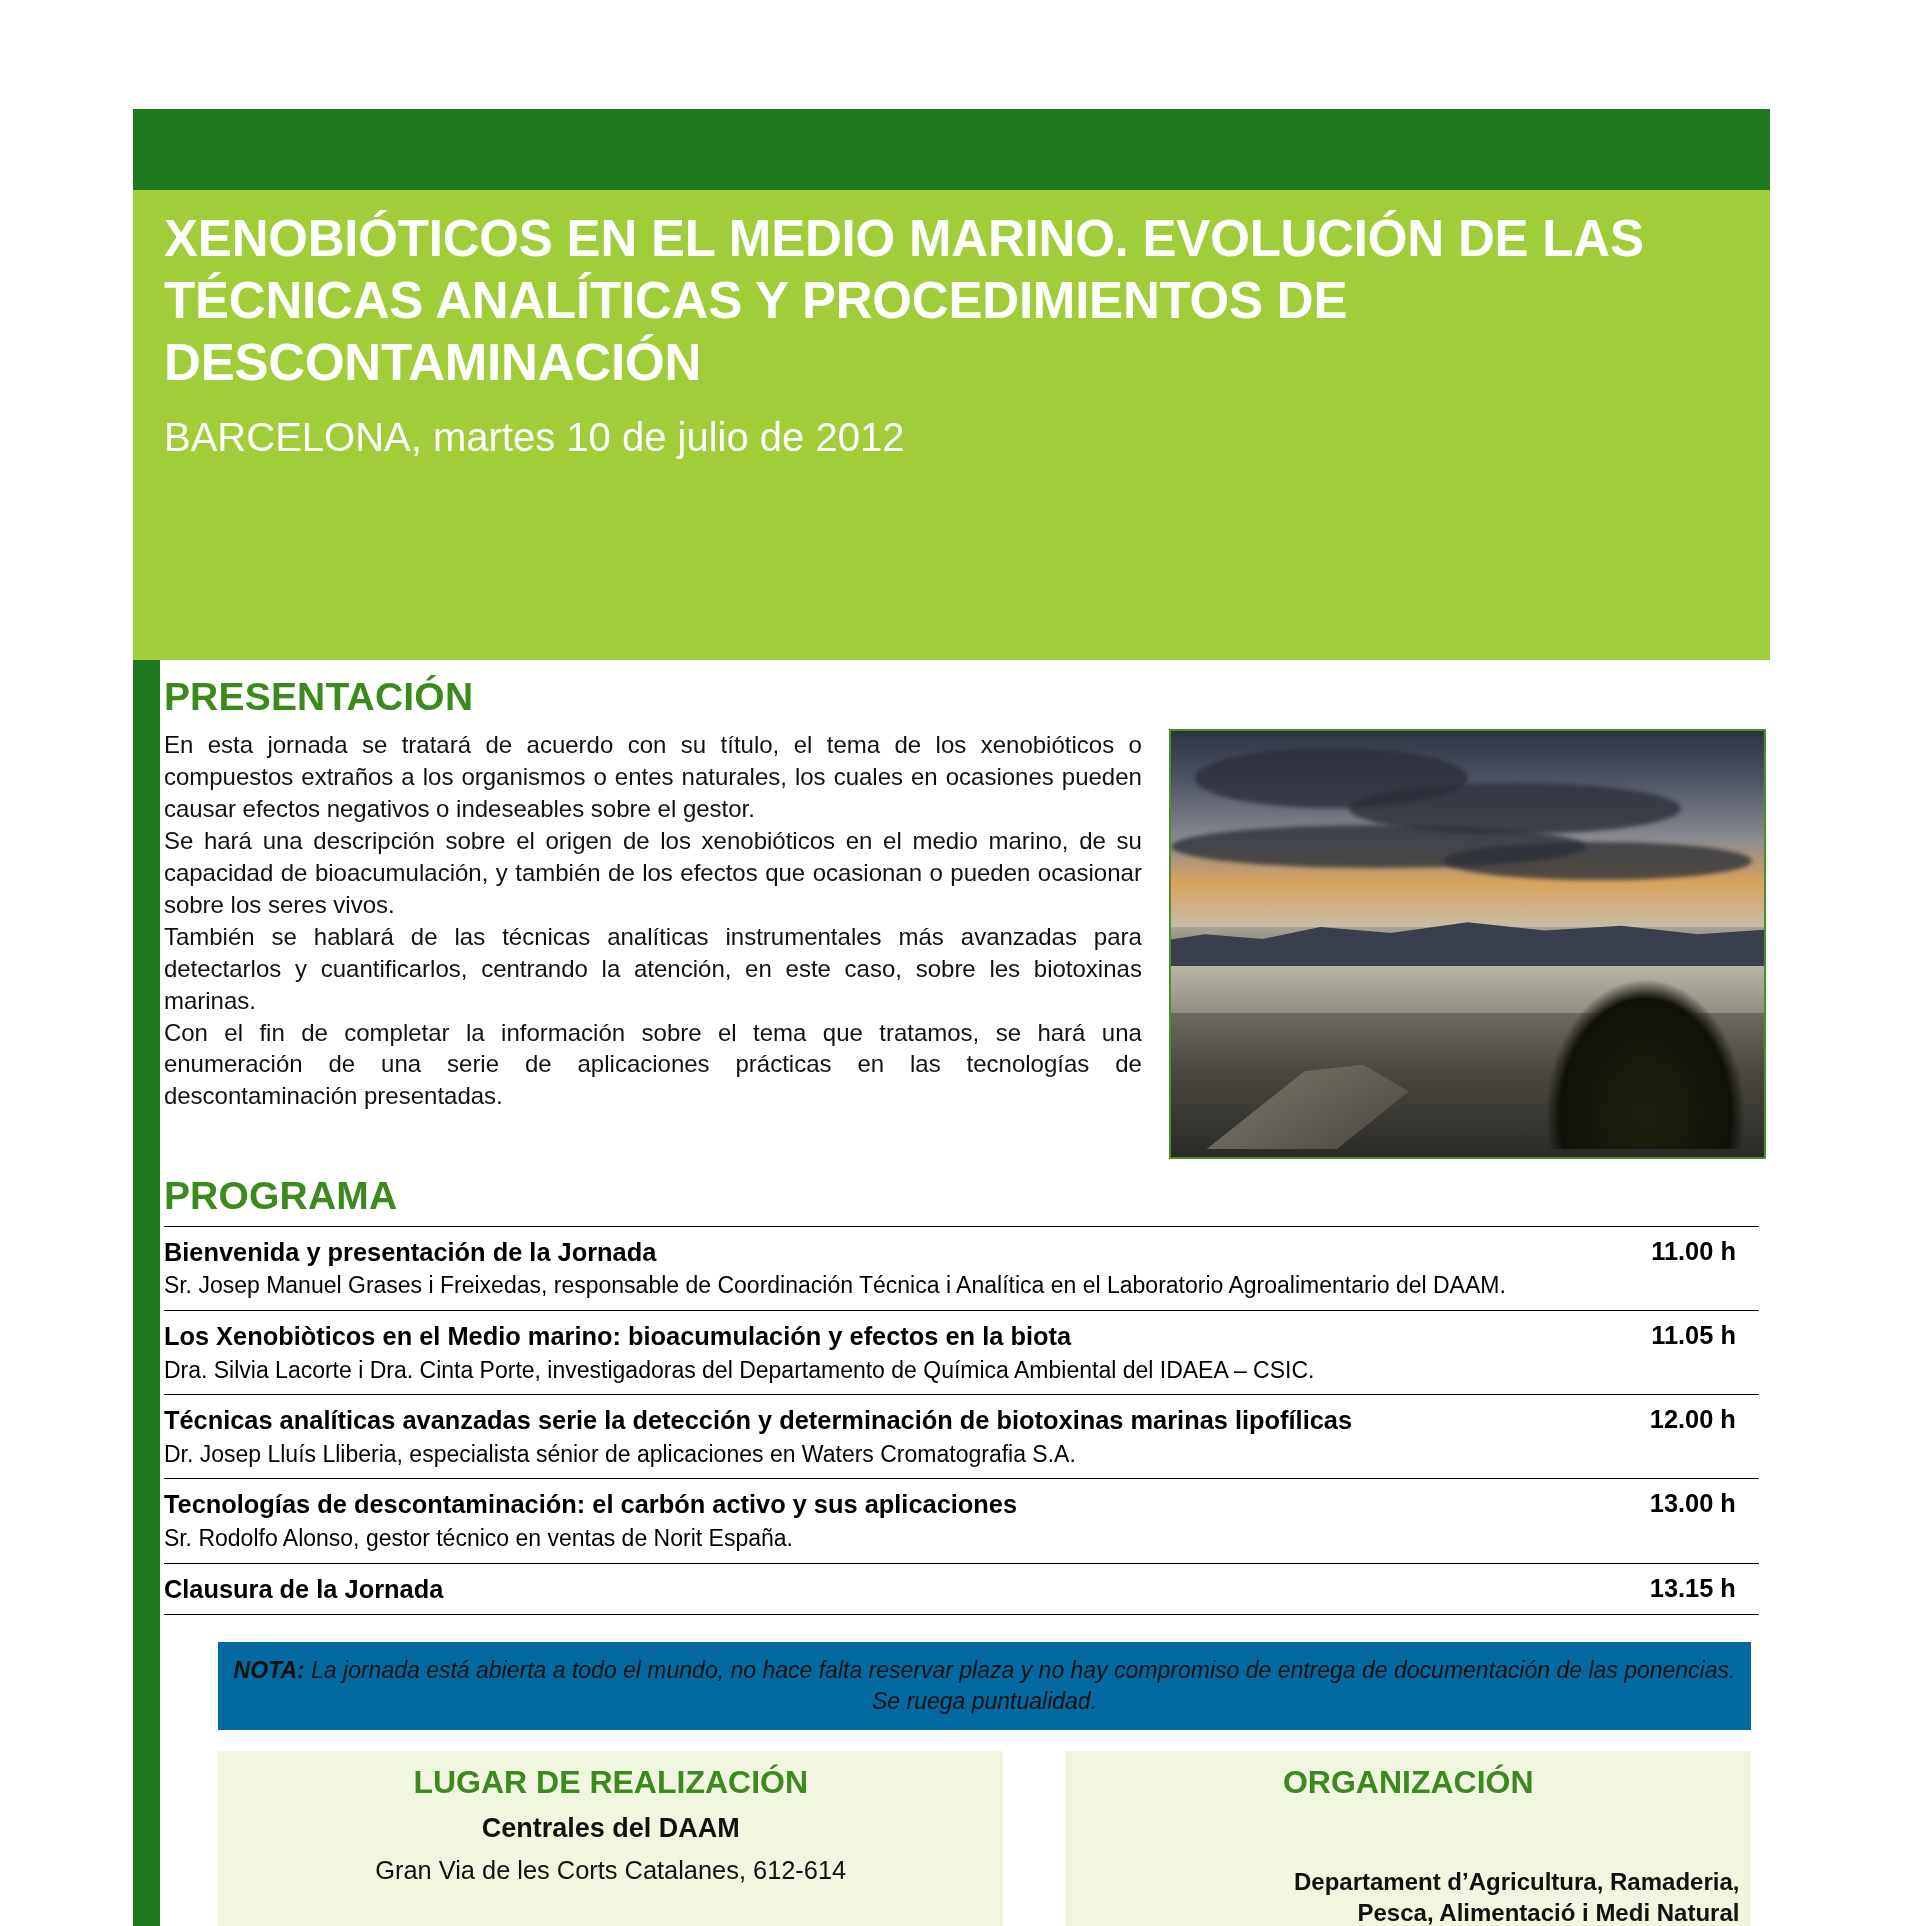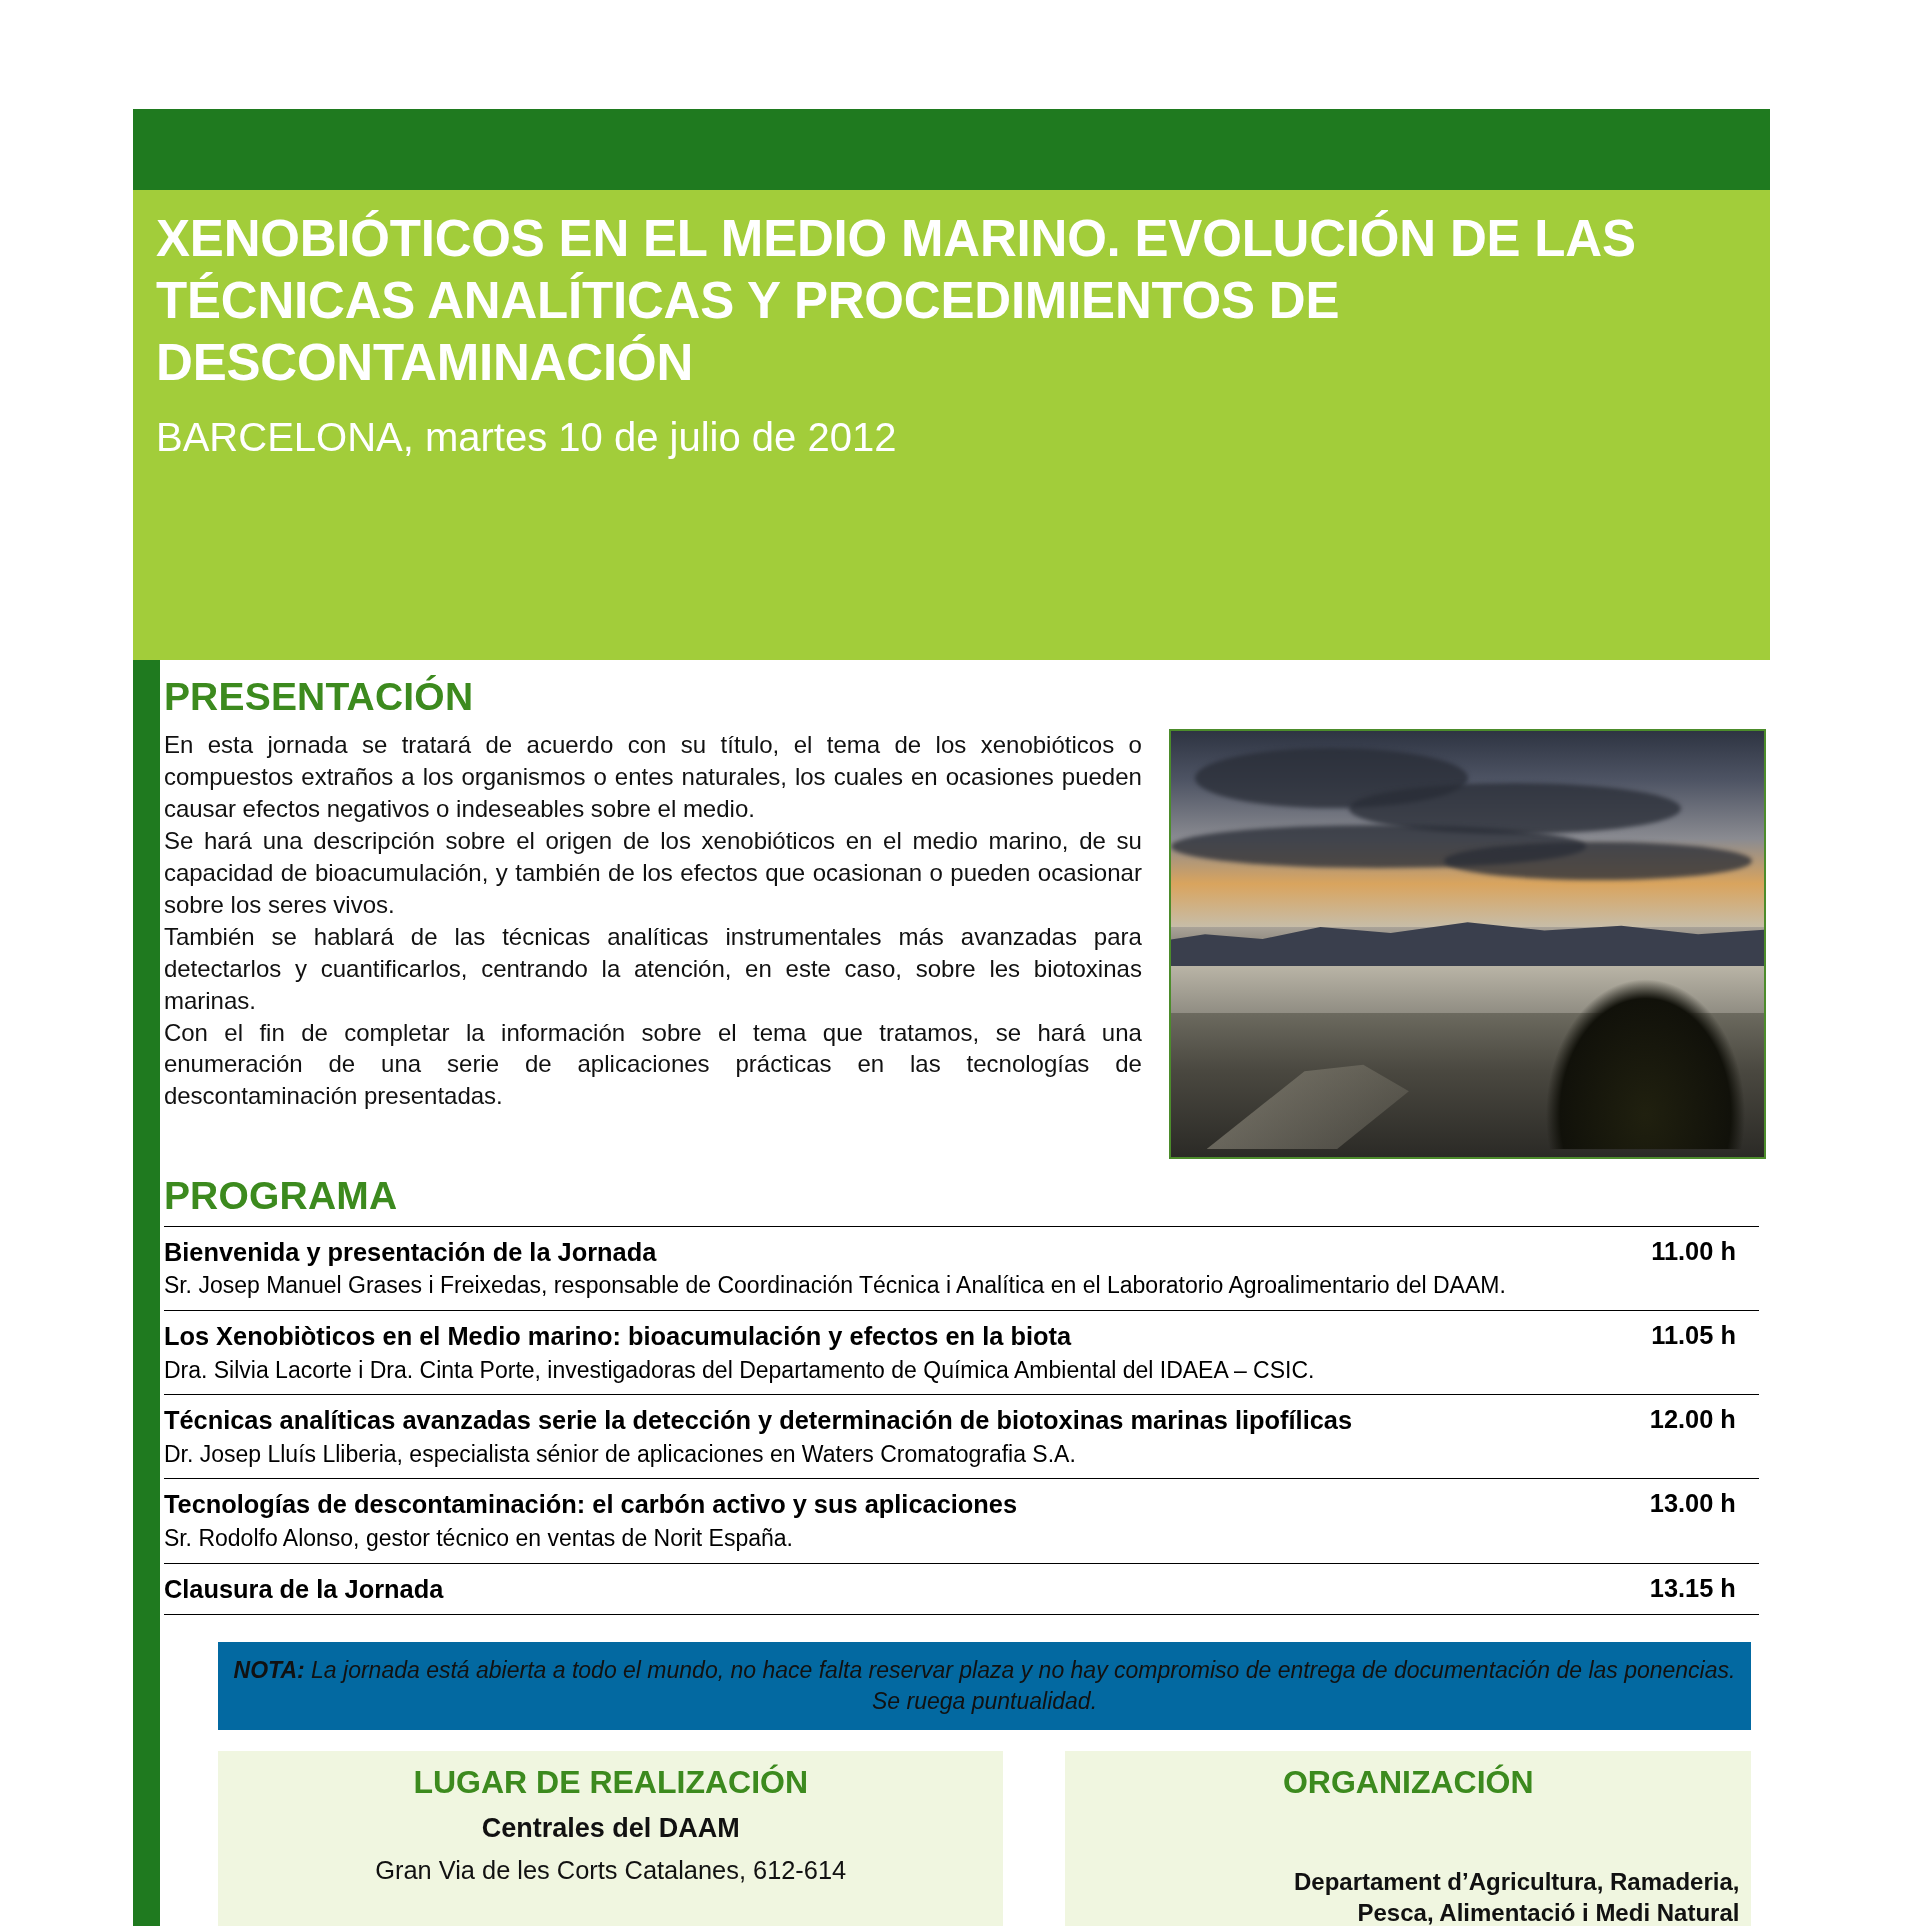--- a/index.html
+++ b/index.html
@@ -43,21 +43,21 @@
   .header-block {
     position: absolute;
     left: 133px;
     top: 190px;
     width: 1637px;
     height: 470px;
     background: #a2cd3a;
   }
   .header-inner {
     position: absolute;
-    left: 156px;
+    left: 164px;
     top: 208px;
     width: 1576px;
   }
   .hdr-title {
     color: #ffffff;
     font-size: 51px;
     font-weight: bold;
     line-height: 1.22;
     letter-spacing: -0.2px;
     margin: 0;
@@ -268,21 +268,21 @@
     <div class="hdr-title">XENOBIÓTICOS EN EL MEDIO MARINO. EVOLUCIÓN DE LAS TÉCNICAS ANALÍTICAS Y PROCEDIMIENTOS DE DESCONTAMINACIÓN</div>
     <div class="hdr-date">BARCELONA, martes 10 de julio de 2012</div>
   </div>
 
   <div class="content">
 
     <h2 class="section-title pres">PRESENTACIÓN</h2>
 
     <div class="pres-row">
       <div class="pres-text">
-        <p>En esta jornada se tratará de acuerdo con su título, el tema de los xenobióticos o compuestos extraños a los organismos o entes naturales, los cuales en ocasiones pueden causar efectos negativos o indeseables sobre el medio.</p>
+        <p>En esta jornada se tratará de acuerdo con su título, el tema de los xenobióticos o compuestos extraños a los organismos o entes naturales, los cuales en ocasiones pueden causar efectos negativos o indeseables sobre el gestor.</p>
         <p>Se hará una descripción sobre el origen de los xenobióticos en el medio marino, de su capacidad de bioacumulación, y también de los efectos que ocasionan o pueden ocasionar sobre los seres vivos.</p>
         <p>También se hablará de las técnicas analíticas instrumentales más avanzadas para detectarlos y cuantificarlos, centrando la atención, en este caso, sobre les biotoxinas marinas.</p>
         <p>Con el  fin de completar la información sobre el tema que tratamos, se hará una enumeración de una serie de aplicaciones prácticas en las tecnologías de descontaminación presentadas.</p>
       </div>
       <div class="photo">
         <div class="ph-sky"></div>
         <div class="ph-cloud" style="left:4%; top:4%; width:46%; height:14%;"></div>
         <div class="ph-cloud" style="left:30%; top:12%; width:56%; height:12%;"></div>
         <div class="ph-cloud" style="left:0%; top:22%; width:70%; height:10%;"></div>
         <div class="ph-cloud" style="left:46%; top:26%; width:52%; height:9%;"></div>

